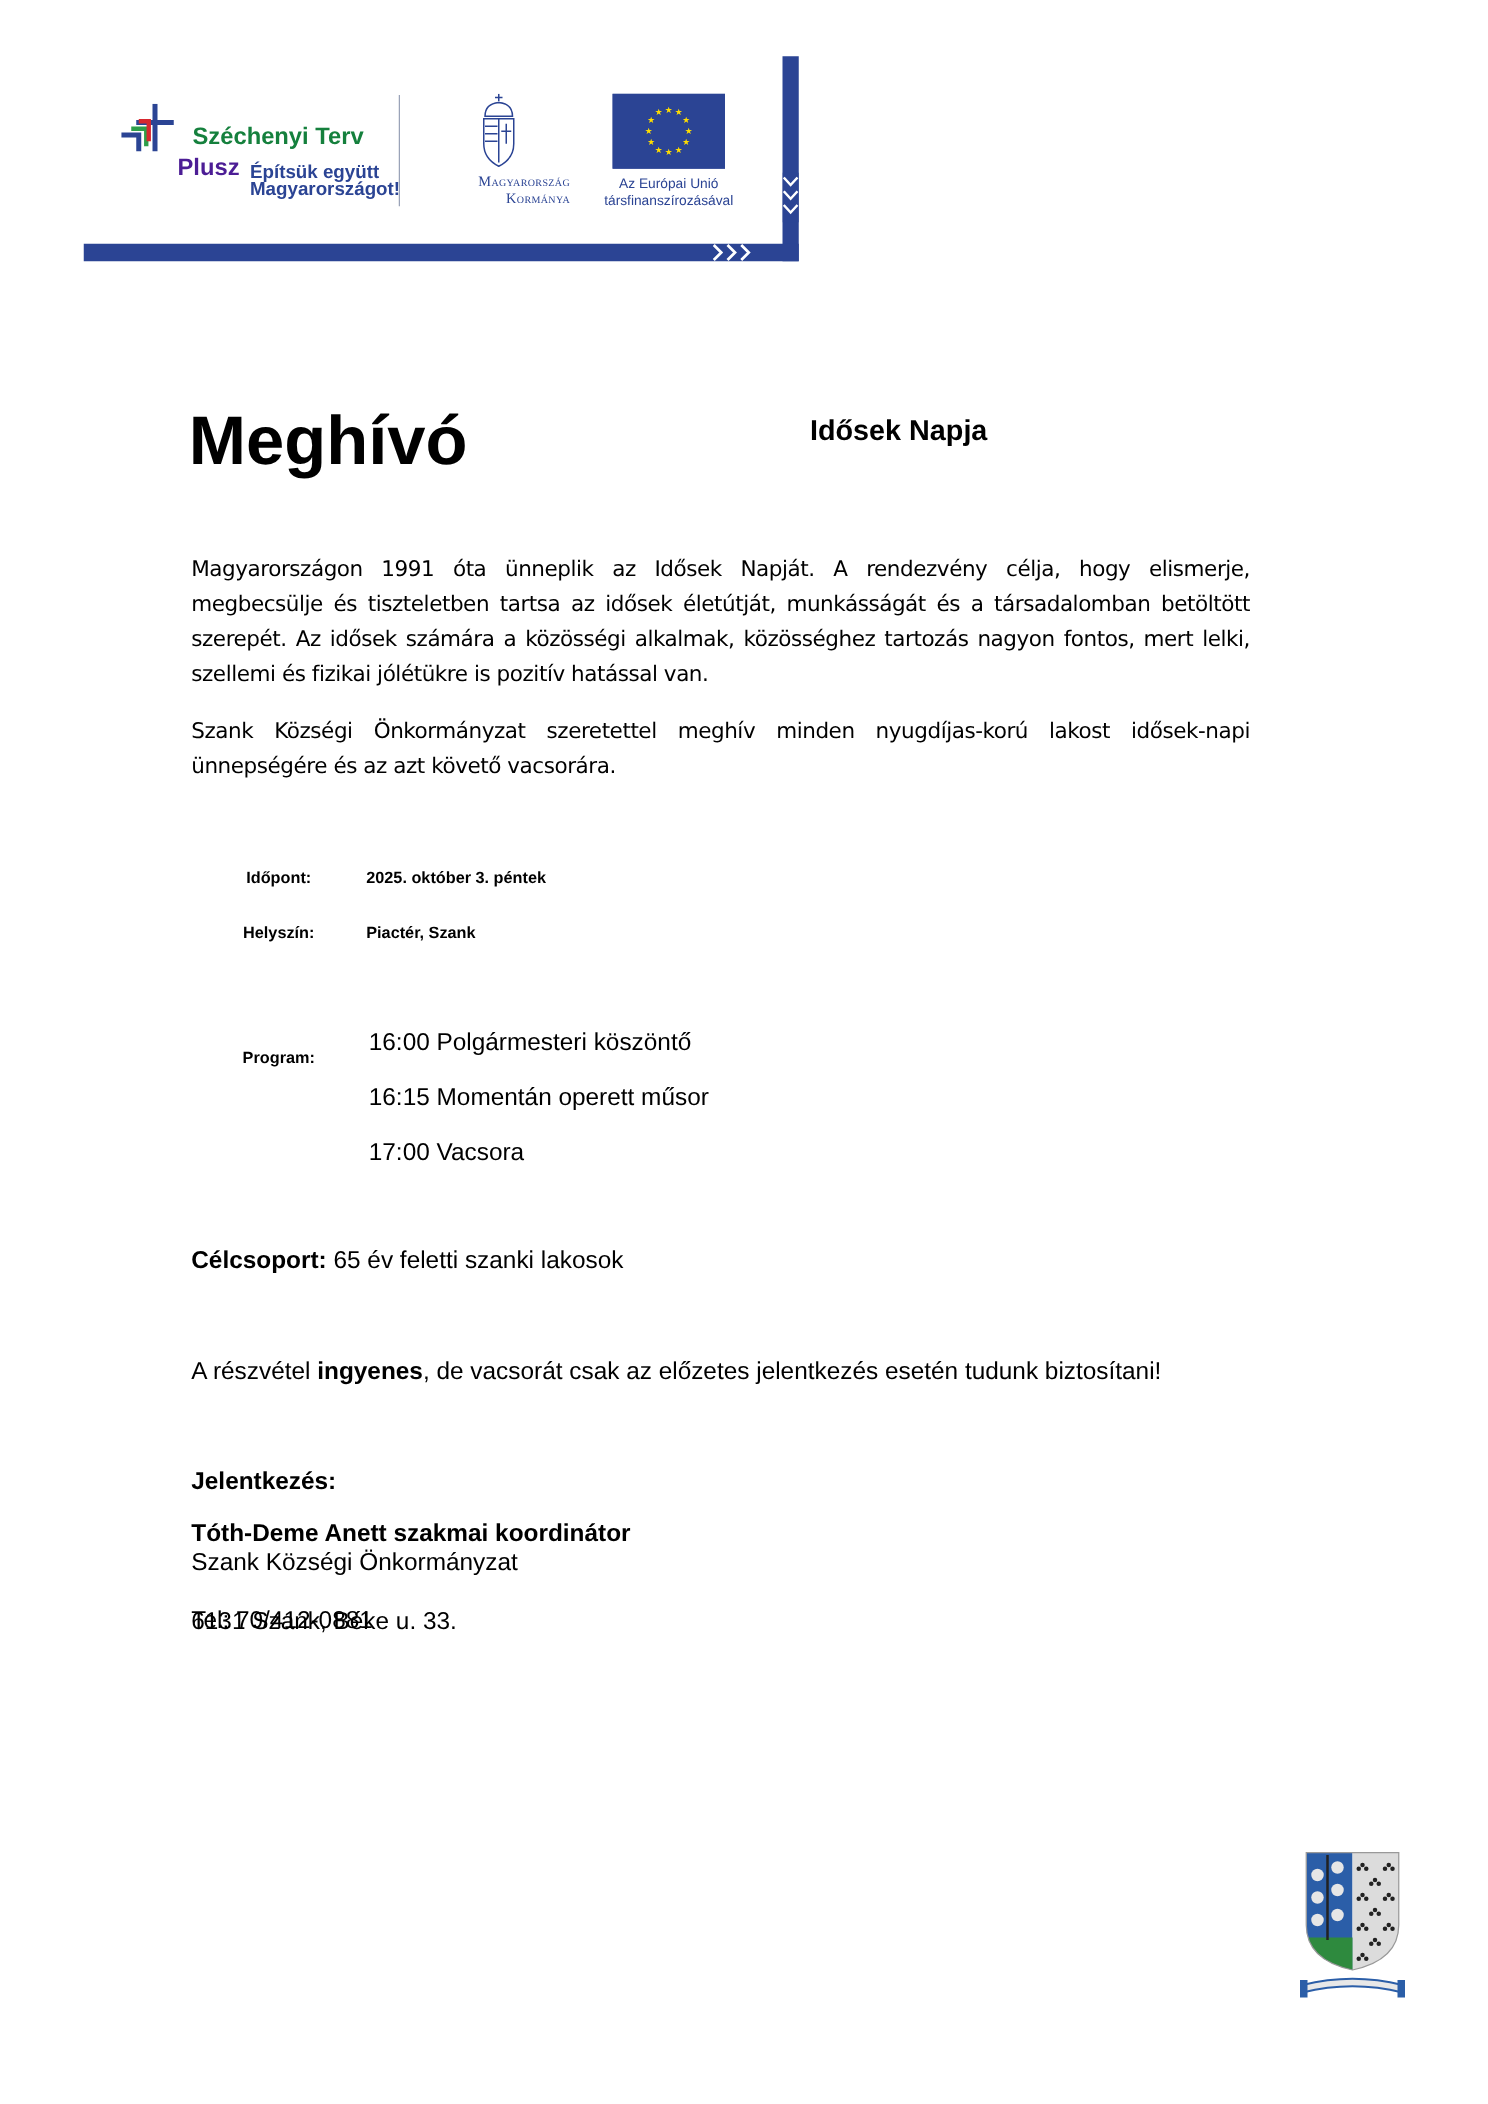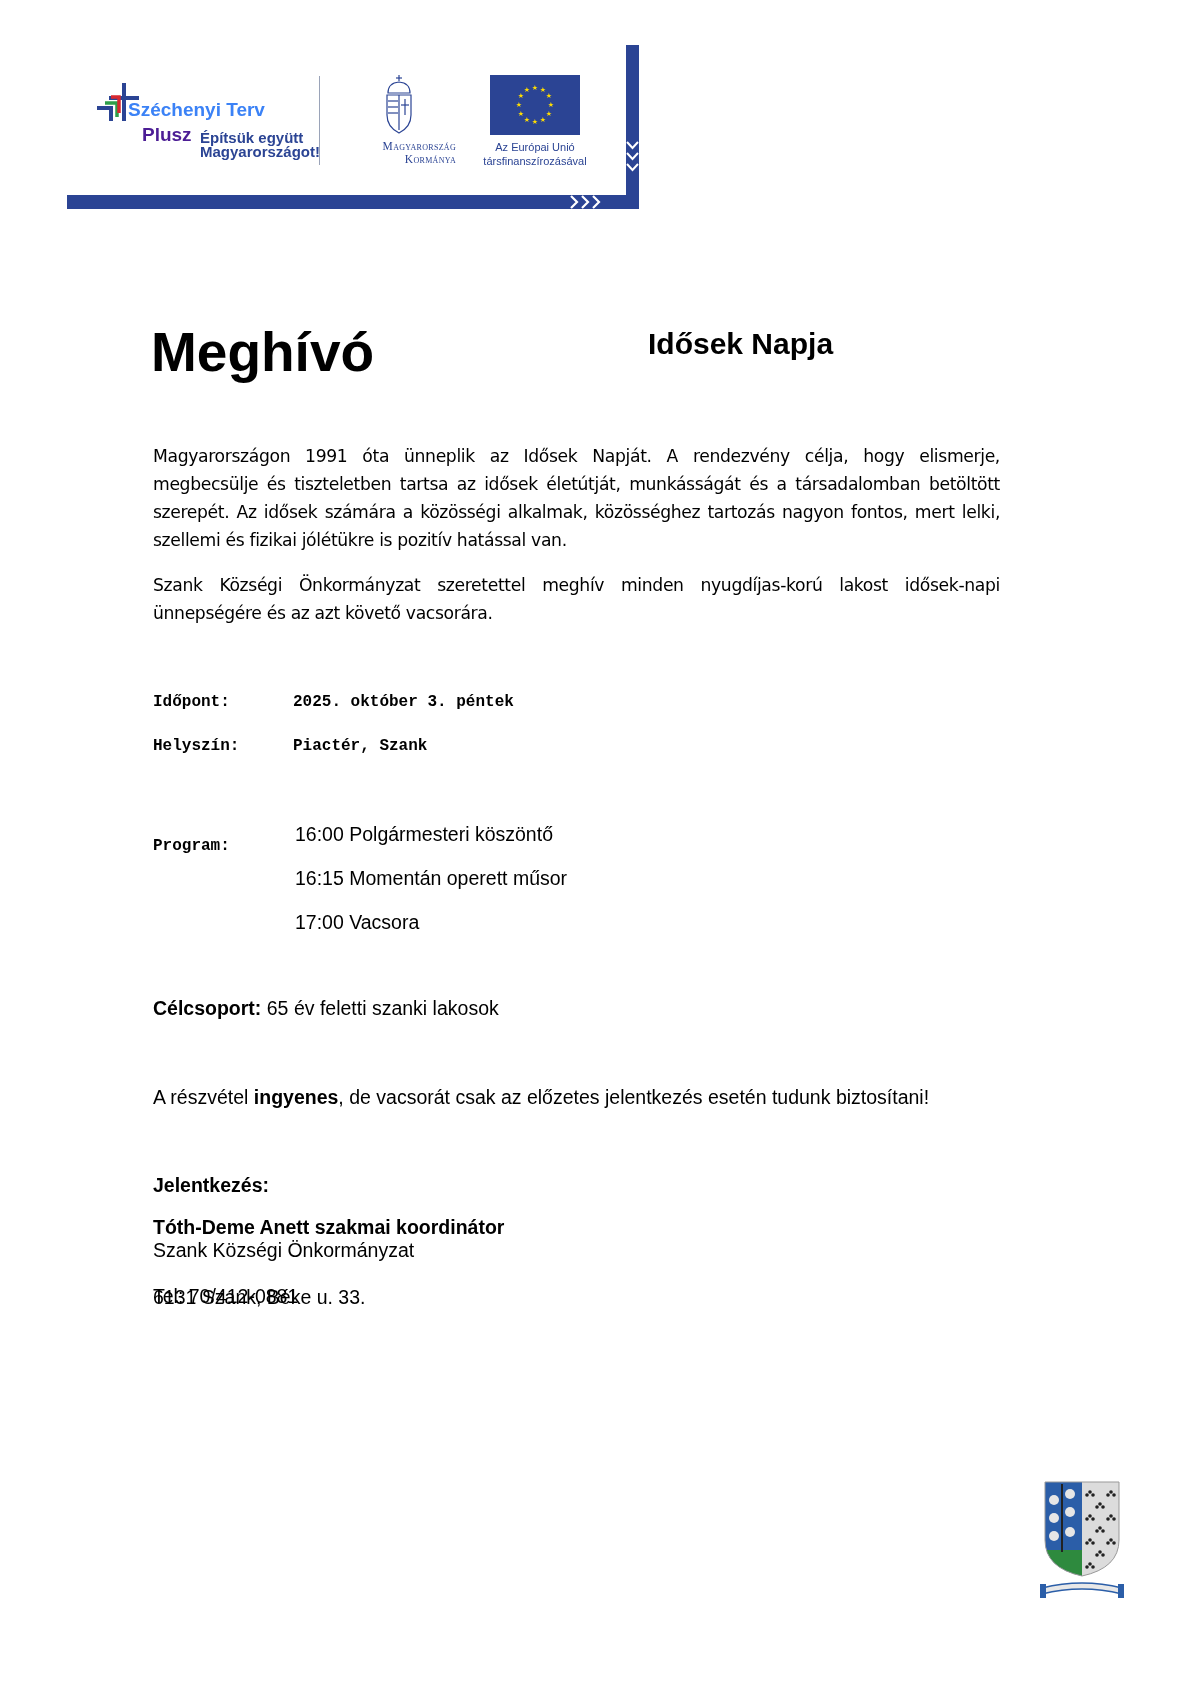--- a/index.html
+++ b/index.html
@@ -6,38 +6,38 @@
   body { width: 1190px; height: 1683px; position: relative; overflow: hidden; color: #000; }
   .abs { position: absolute; }
 
   
   .banner-vbar { left: 626px; top: 45px; width: 13px; height: 164px; background: #2b4494; }
   .banner-hbar { left: 67px; top: 195px; width: 572px; height: 14px; background: #2b4494; }
   .chev-down { left: 626px; top: 138px; width: 13px; }
   .chev-right { left: 568px; top: 195px; }
   .divider { left: 319px; top: 76px; width: 1px; height: 89px; background: #9aa3b8; }
 
-  .szt-text { left: 128px; top: 100px; font-family: "Liberation Sans", sans-serif; color: #3b82f6; font-weight: bold; font-size: 19px; line-height: 20px; }
+  .szt-text { left: 154px; top: 100px; font-family: "Liberation Sans", sans-serif; color: #15803d; font-weight: bold; font-size: 19px; line-height: 20px; }
   .szt-plus { left: 142px; top: 124px; font-family: "Liberation Sans", sans-serif; color: #4c1d95; font-weight: bold; font-size: 19px; }
   .szt-sub { left: 200px; top: 131px; font-family: "Liberation Sans", sans-serif; color: #2b4494; font-size: 15px; line-height: 14px; font-weight: bold; }
 
   .gov-text { left: 346px; top: 140px; width: 110px; text-align: right; font-family: "Liberation Serif", serif; color: #2b4494; font-size: 11.5px; line-height: 13px; letter-spacing: 0.3px; }
   .eu-flag { left: 490px; top: 75px; width: 90px; height: 60px; background: #2b4494; }
   .eu-text { left: 470px; top: 140px; width: 130px; text-align: center; font-family: "Liberation Sans", sans-serif; color: #2b4494; font-size: 11px; line-height: 14px; }
 
   
   .title { left: 151px; top: 320px; font-family: "Liberation Sans", sans-serif; font-weight: bold; font-size: 55px; line-height: 64px; }
-  .subtitle { left: 648px; top: 330px; font-family: "Liberation Sans", sans-serif; font-weight: bold; font-size: 30px; line-height: 28px; }
+  .subtitle { left: 648px; top: 330px; font-family: "Liberation Sans", sans-serif; font-weight: bold; font-size: 23px; line-height: 28px; }
 
   
   .para { left: 153px; width: 847px; font-family: "DejaVu Sans", sans-serif; font-size: 17.2px; line-height: 28px; text-align: justify; letter-spacing: -0.35px; word-spacing: 0px; }
   .p1 { top: 442px; }
   .p2 { top: 571px; }
 
-  .row { left: 153px; font-family: Liberation Mono, monospace; font-size: 16px; line-height: 24px; }
+  .row { left: 153px; font-family: Liberation Sans, sans-serif; font-size: 13px; line-height: 24px; text-align: center; }
   .lbl { font-weight: bold; display: inline-block; width: 140px; }
   .val-b { font-weight: bold; }
   .prog-item { left: 295px; font-family: "Liberation Sans", sans-serif; font-size: 19.5px; line-height: 24px; }
 
   .line { left: 153px; font-family: "Liberation Sans", sans-serif; font-size: 19.5px; line-height: 23px; }
   .bold { font-weight: bold; }
 
   .crest { left: 1040px; top: 1480px; }
 </style>
 </head>

